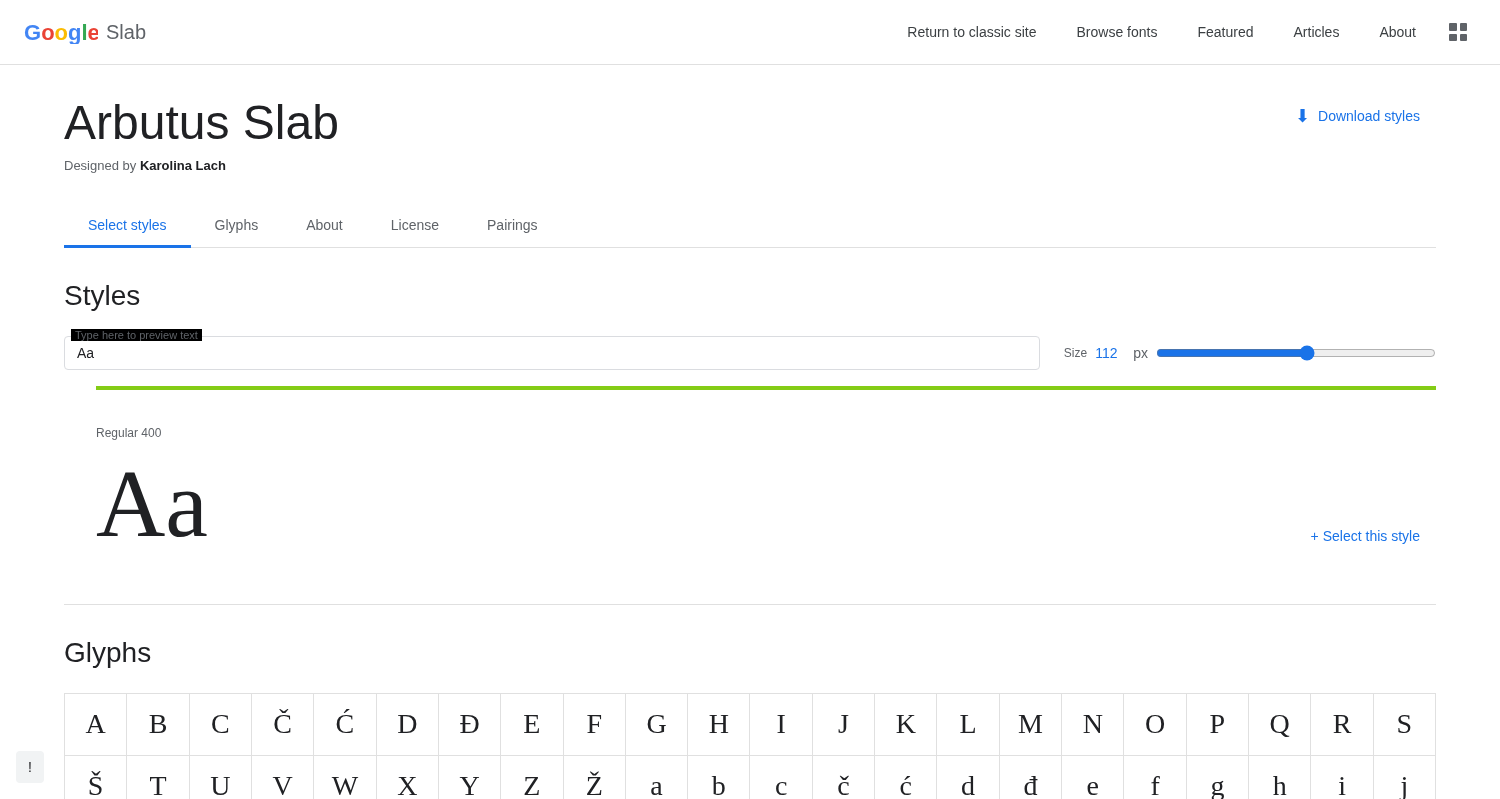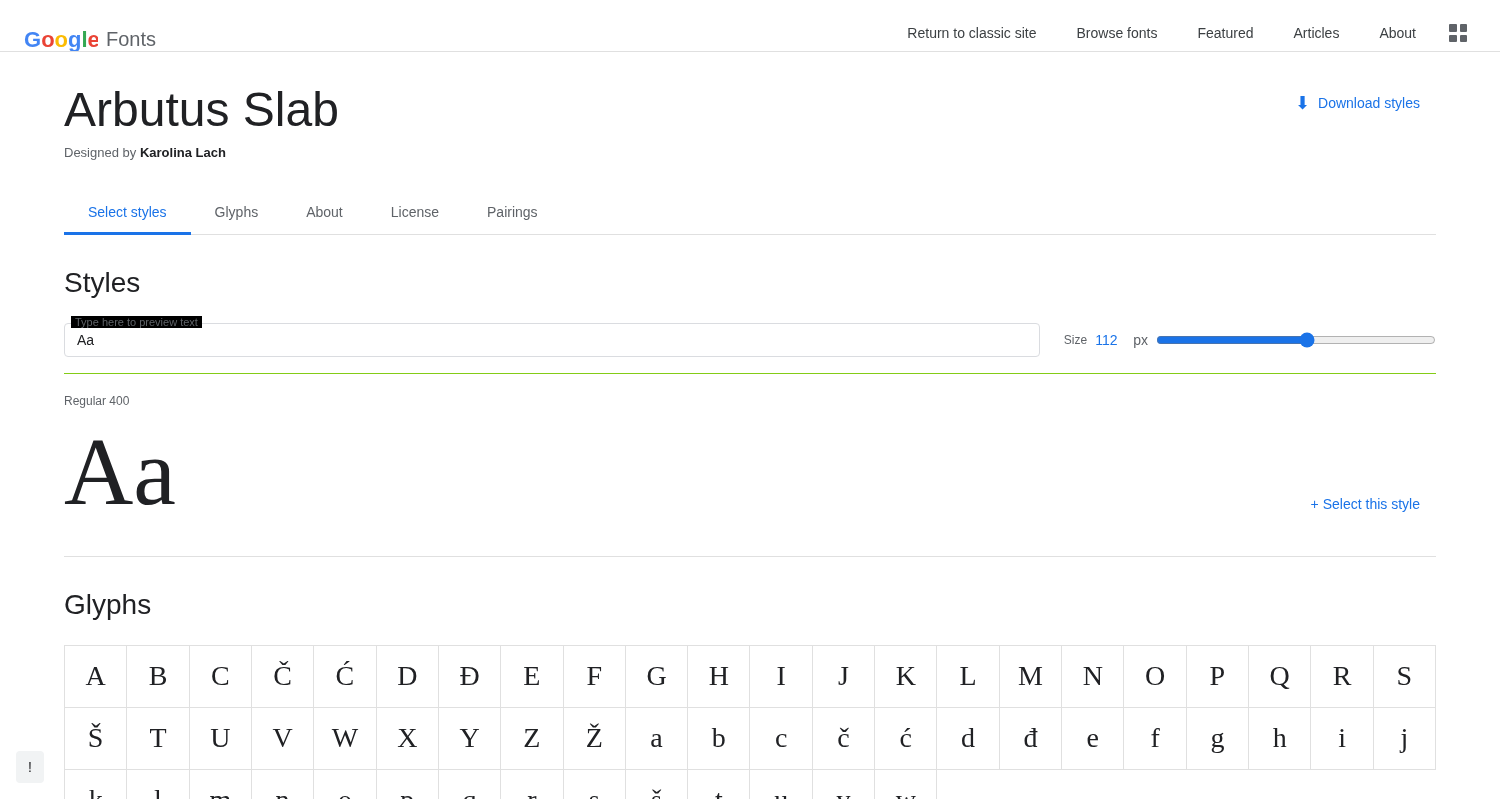--- a/index.html
+++ b/index.html
@@ -1,22 +1,22 @@
 <!DOCTYPE html>
 <html><head>
   <meta charset="utf-8">
   <style>
     * { box-sizing: border-box; margin: 0; padding: 0; }
     body { font-family: 'Arial', sans-serif; background: #fff; color: #202124; font-size: 14px; }
 
     
     .header {
       display: flex;
-      align-items: flex-end;
-      height: 52px;
+      align-items: center;
+      height: 65px;
       border-bottom: 1px solid #e0e0e0;
       padding: 0 24px;
       position: sticky;
       top: 0;
       background: #fff;
       z-index: 10;
     }
     .header-logo {
       display: flex;
       align-items: center;
@@ -185,22 +185,23 @@
       font-size: 14px;
       color: #5f6368;
     }
     .size-slider {
       width: 280px;
       accent-color: #1a73e8;
     }
 
     
     .style-row {
-      border-top: 1px solid #84cc16;
-      padding: 20px 0;
+      border-top: 4px solid #84cc16;
+      padding: 36px 0;
+      margin-left: 32px;
     }
     .style-name {
       font-size: 12px;
       color: #5f6368;
       margin-bottom: 16px;
     }
     .style-preview-row {
       display: flex;
       justify-content: space-between;
       align-items: flex-end;
@@ -273,21 +274,21 @@
 </head>
 <body>
 
 <header class="header">
   <a class="header-logo" href="#">
     <svg width="74" height="24" viewBox="0 0 74 24">
       <text y="20" font-size="22" font-family="Arial" fill="#5f6368">
         <tspan fill="#4285f4" font-weight="bold">G</tspan><tspan fill="#ea4335" font-weight="bold">o</tspan><tspan fill="#fbbc04" font-weight="bold">o</tspan><tspan fill="#4285f4" font-weight="bold">g</tspan><tspan fill="#34a853" font-weight="bold">l</tspan><tspan fill="#ea4335" font-weight="bold">e</tspan>
       </text>
     </svg>
-    <span style="color:#5f6368; font-size:20px; margin-left:4px;">Fonts</span>
+    <span style="color:#5f6368; font-size:20px; margin-left:4px;">Slab</span>
   </a>
   <nav class="header-nav">
     <a class="nav-link">Return to classic site</a>
     <a class="nav-link">Browse fonts</a>
     <a class="nav-link">Featured</a>
     <a class="nav-link">Articles</a>
     <a class="nav-link">About</a>
     <div class="grid-icon">
       <div class="grid-squares">
         <div class="grid-square"></div>

